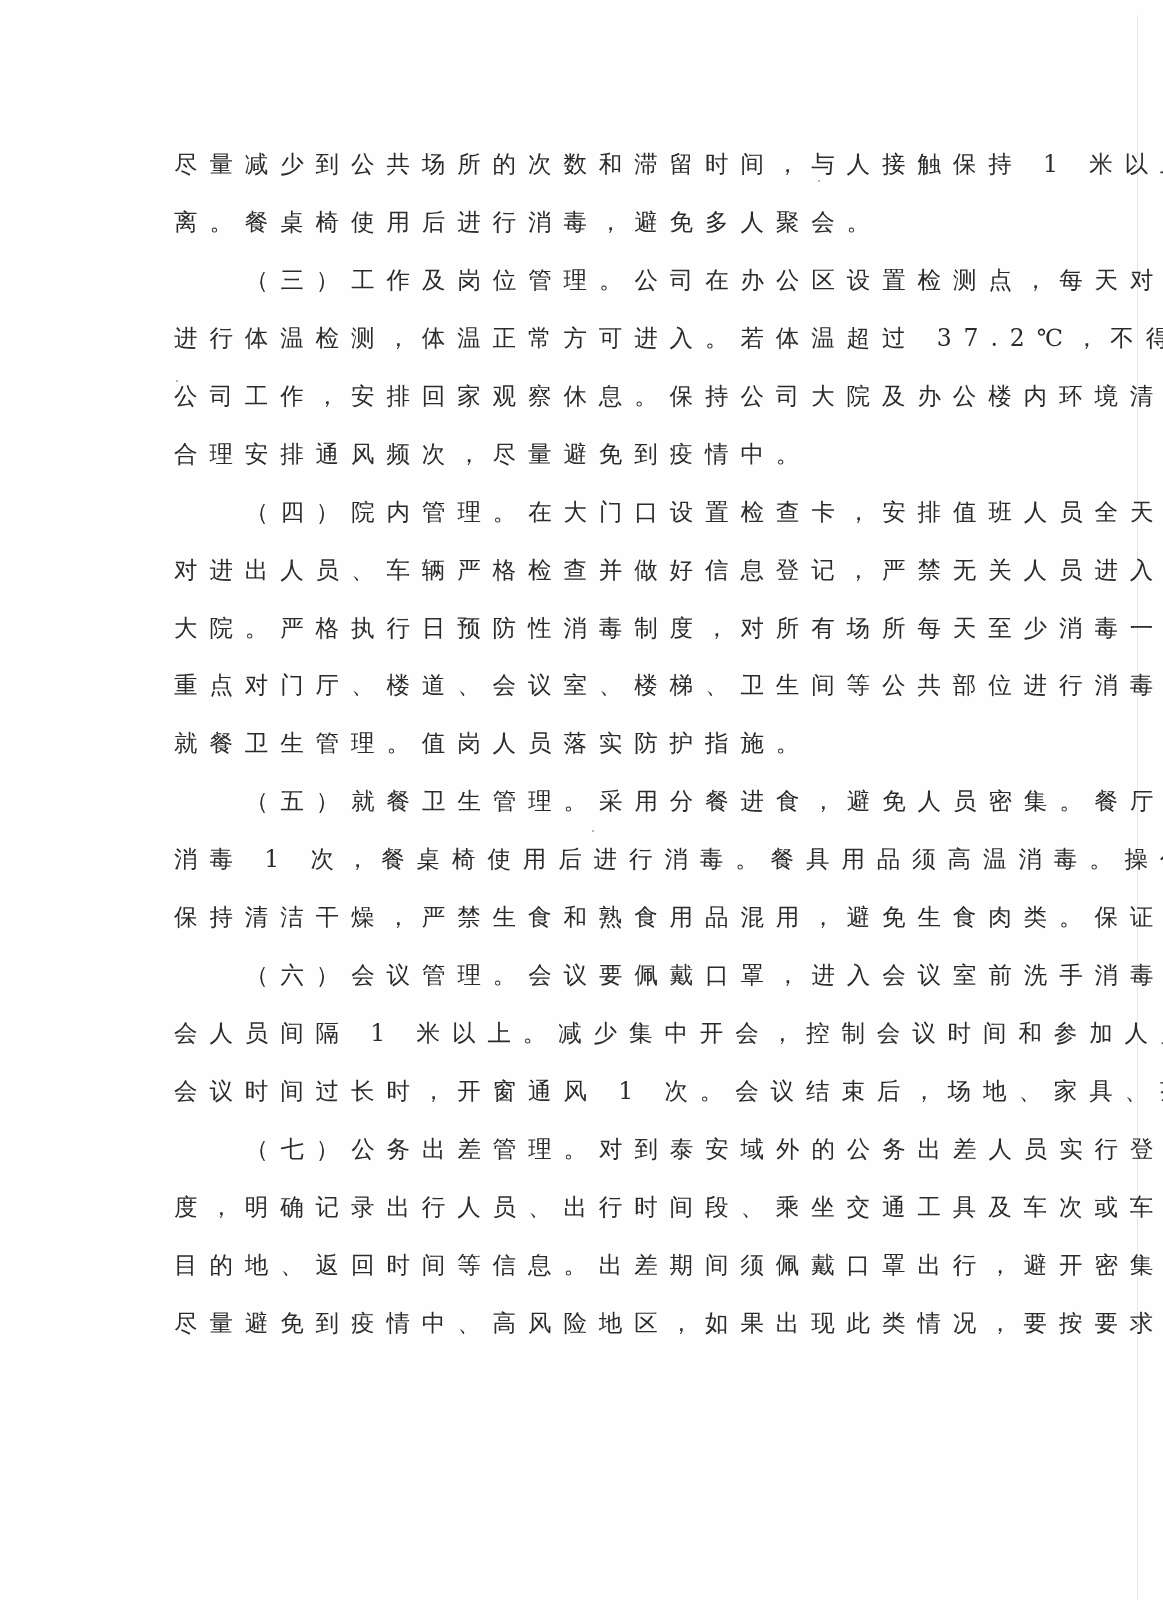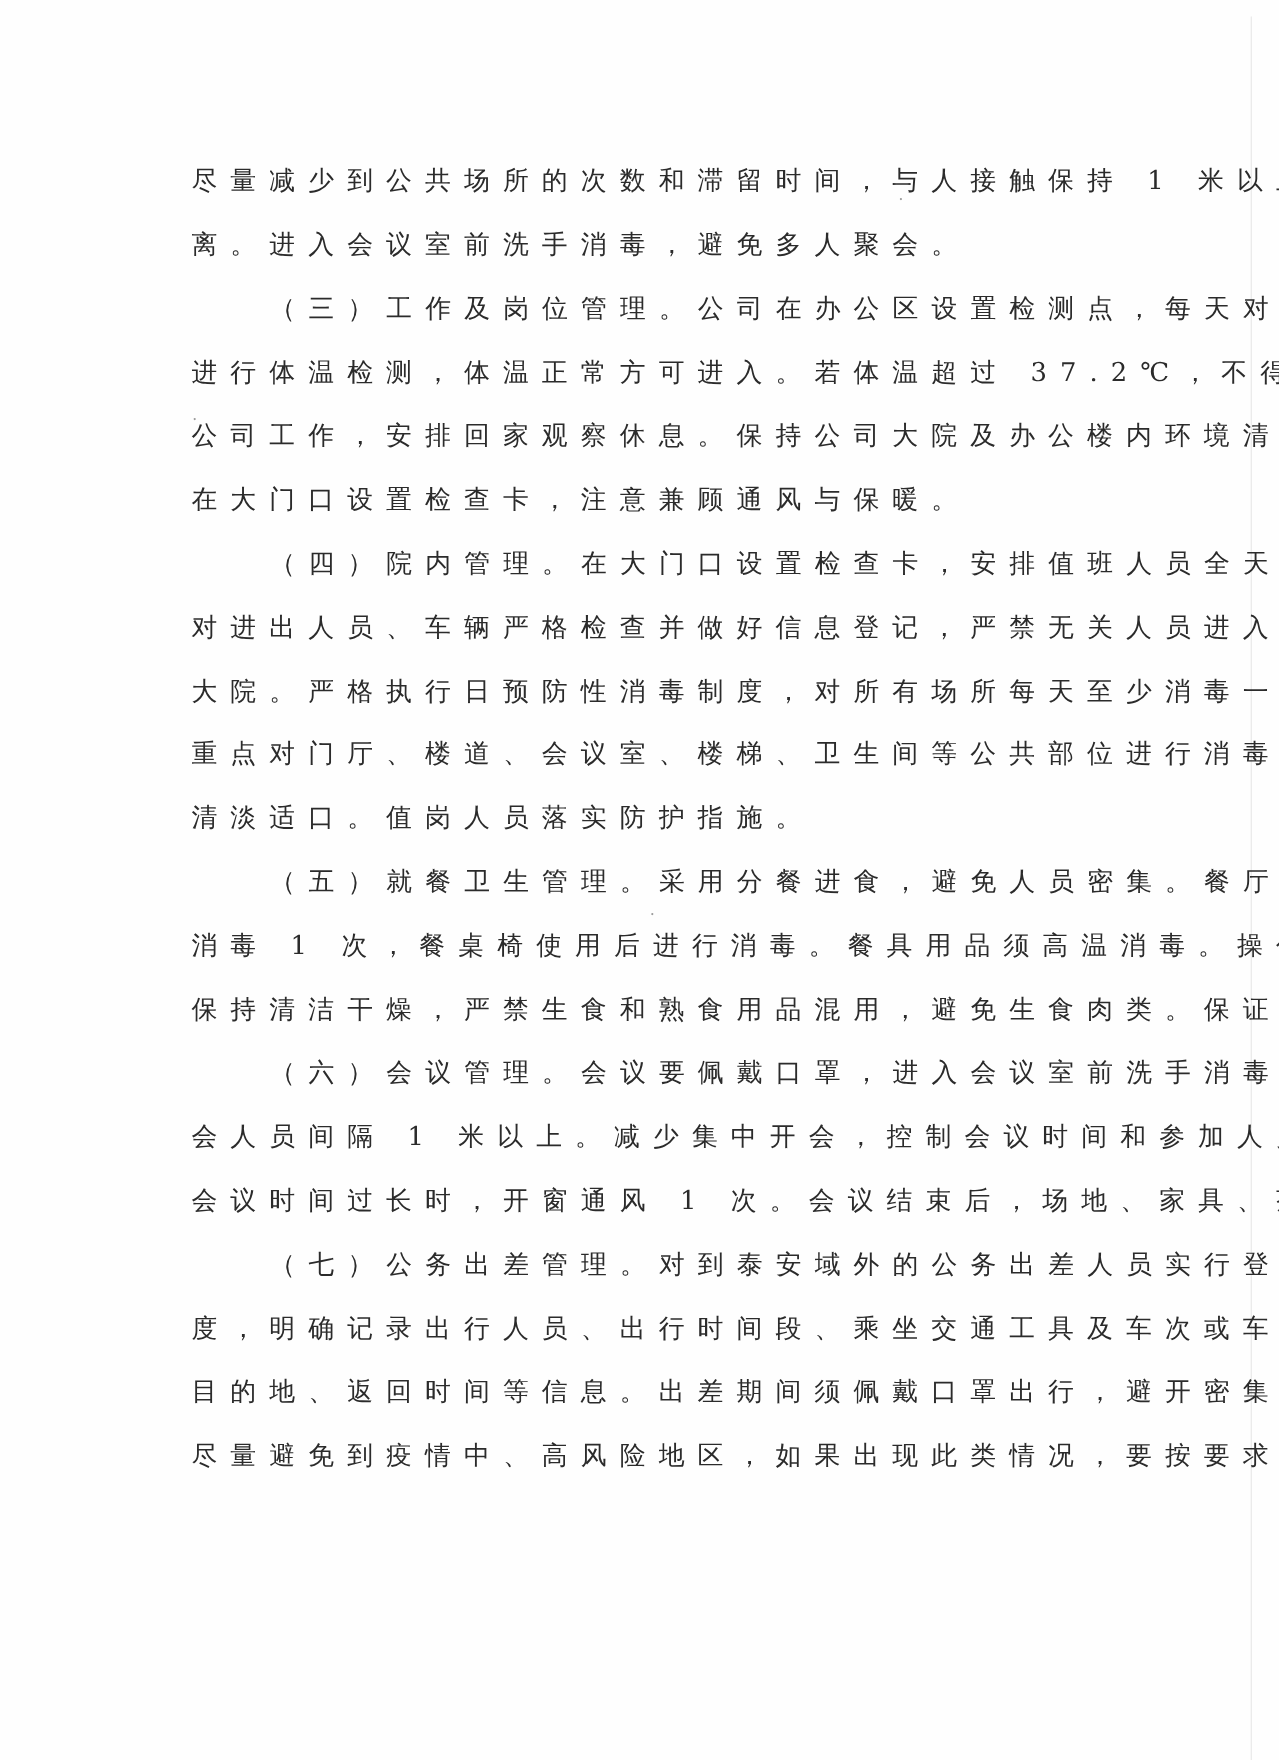--- a/index.html
+++ b/index.html
@@ -58,32 +58,32 @@
   </style>
 </head>
 <body>
 
 <div class="page">
   <div class="edge-line"></div>
 
   <div class="text-block">
 
     <div class="line">尽量减少到公共场所的次数和滞留时间，与人接触保持 1 米以上距</div>
-    <div class="line">离。进入会议室前洗手消毒，避免多人聚会。</div>
+    <div class="line">离。餐桌椅使用后进行消毒，避免多人聚会。</div>
 
     <div class="line indent">（三）工作及岗位管理。公司在办公区设置检测点，每天对职工</div>
     <div class="line">进行体温检测，体温正常方可进入。若体温超过 37.2℃，不得进入</div>
     <div class="line">公司工作，安排回家观察休息。保持公司大院及办公楼内环境清洁，</div>
-    <div class="line">在大门口设置检查卡，注意兼顾通风与保暖。</div>
+    <div class="line">合理安排通风频次，尽量避免到疫情中。</div>
 
     <div class="line indent">（四）院内管理。在大门口设置检查卡，安排值班人员全天值守，</div>
     <div class="line">对进出人员、车辆严格检查并做好信息登记，严禁无关人员进入公司</div>
     <div class="line">大院。严格执行日预防性消毒制度，对所有场所每天至少消毒一次，</div>
     <div class="line">重点对门厅、楼道、会议室、楼梯、卫生间等公共部位进行消毒，增</div>
-    <div class="line">清淡适口。值岗人员落实防护指施。</div>
+    <div class="line">就餐卫生管理。值岗人员落实防护指施。</div>
 
     <div class="line indent">（五）就餐卫生管理。采用分餐进食，避免人员密集。餐厅每日</div>
     <div class="line">消毒 1 次，餐桌椅使用后进行消毒。餐具用品须高温消毒。操作间</div>
     <div class="line">保持清洁干燥，严禁生食和熟食用品混用，避免生食肉类。保证食材</div>
 
     <div class="line indent">（六）会议管理。会议要佩戴口罩，进入会议室前洗手消毒。开</div>
     <div class="line">会人员间隔 1 米以上。减少集中开会，控制会议时间和参加人员，</div>
     <div class="line">会议时间过长时，开窗通风 1 次。会议结束后，场地、家具、茶具</div>
 
     <div class="line indent">（七）公务出差管理。对到泰安域外的公务出差人员实行登记制</div>

